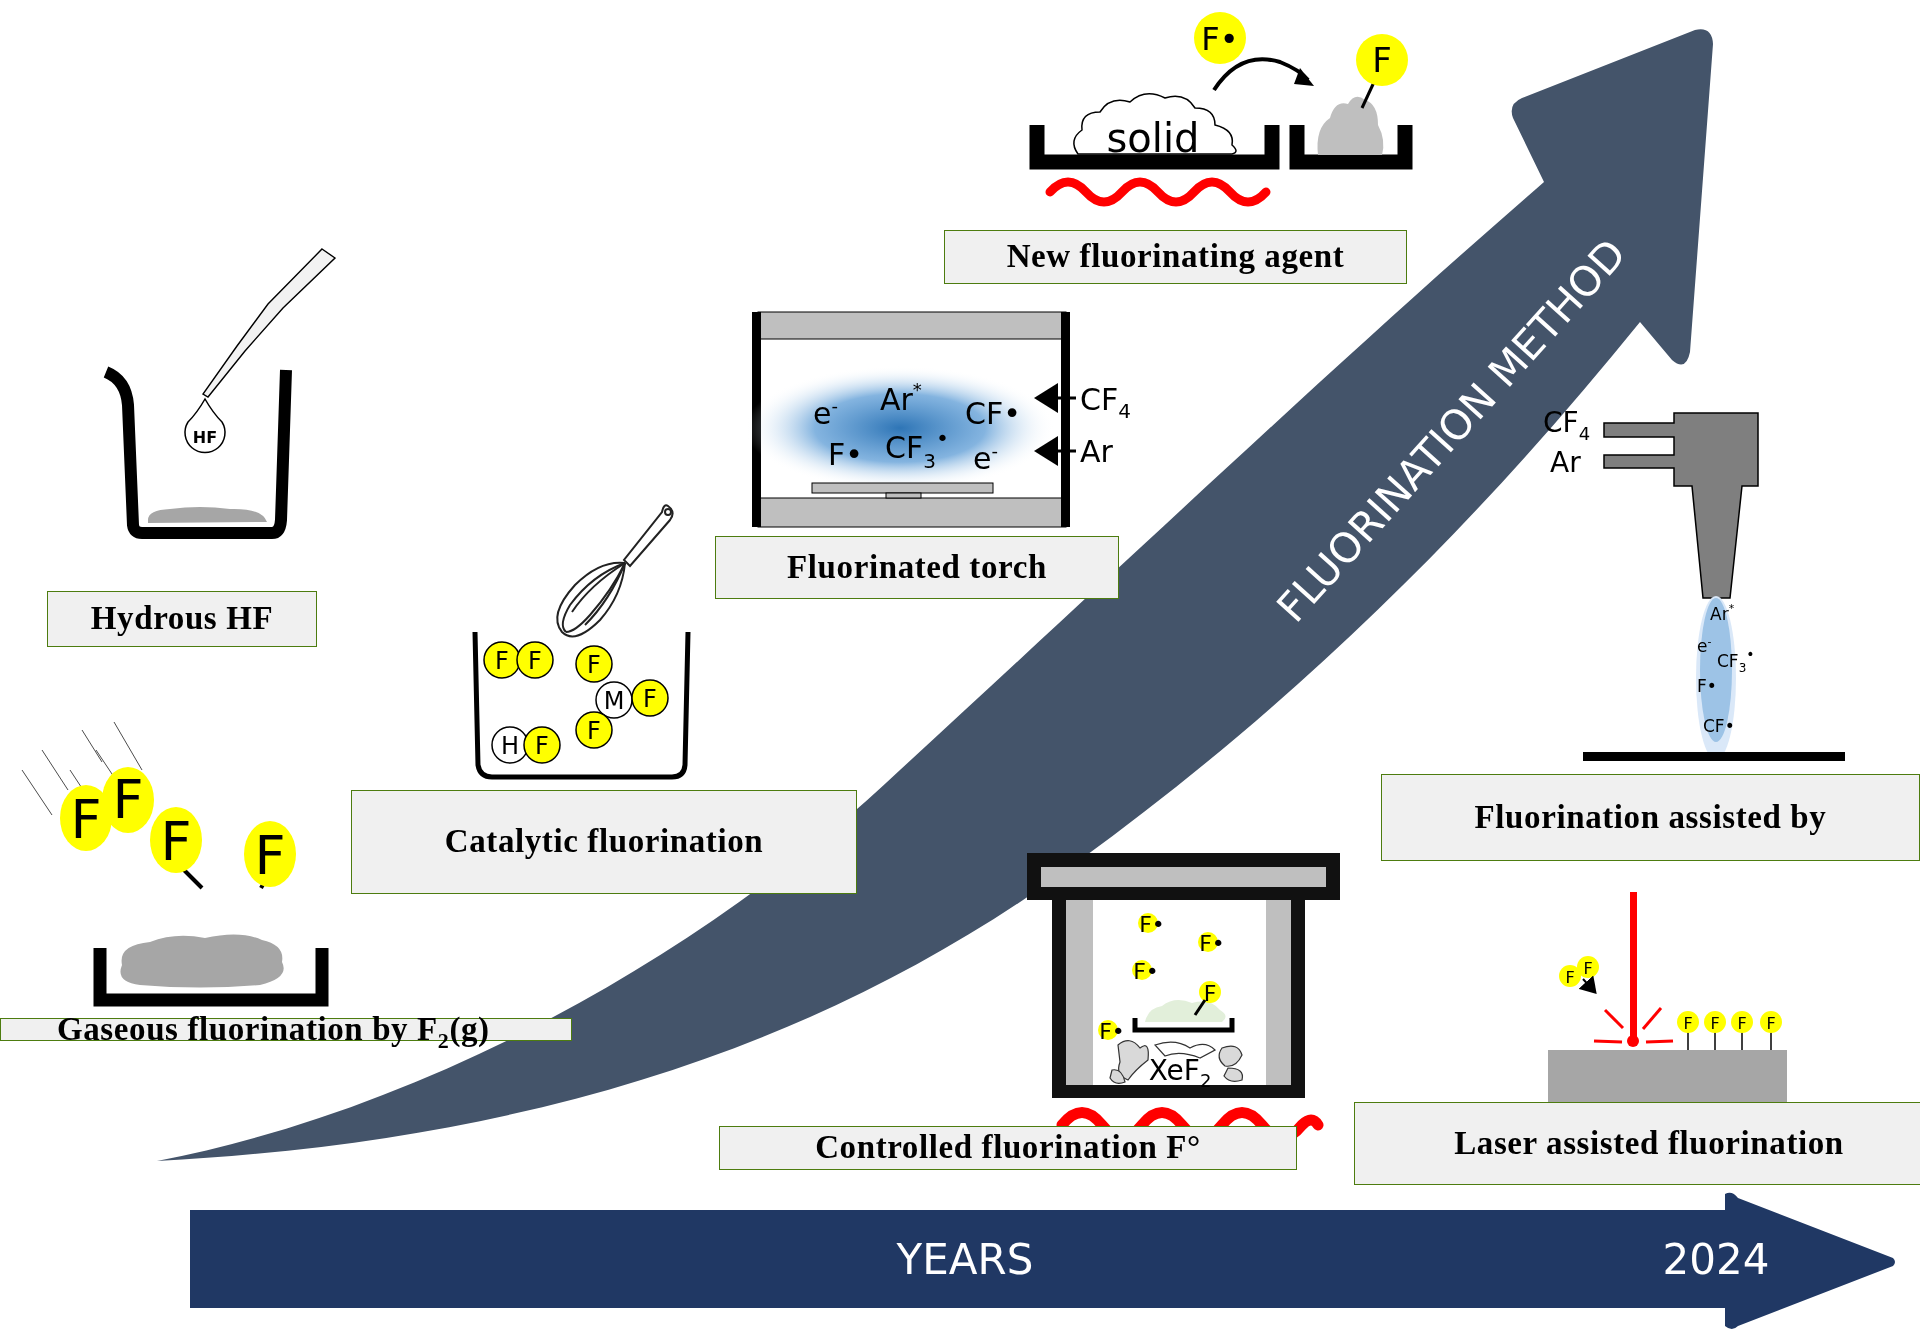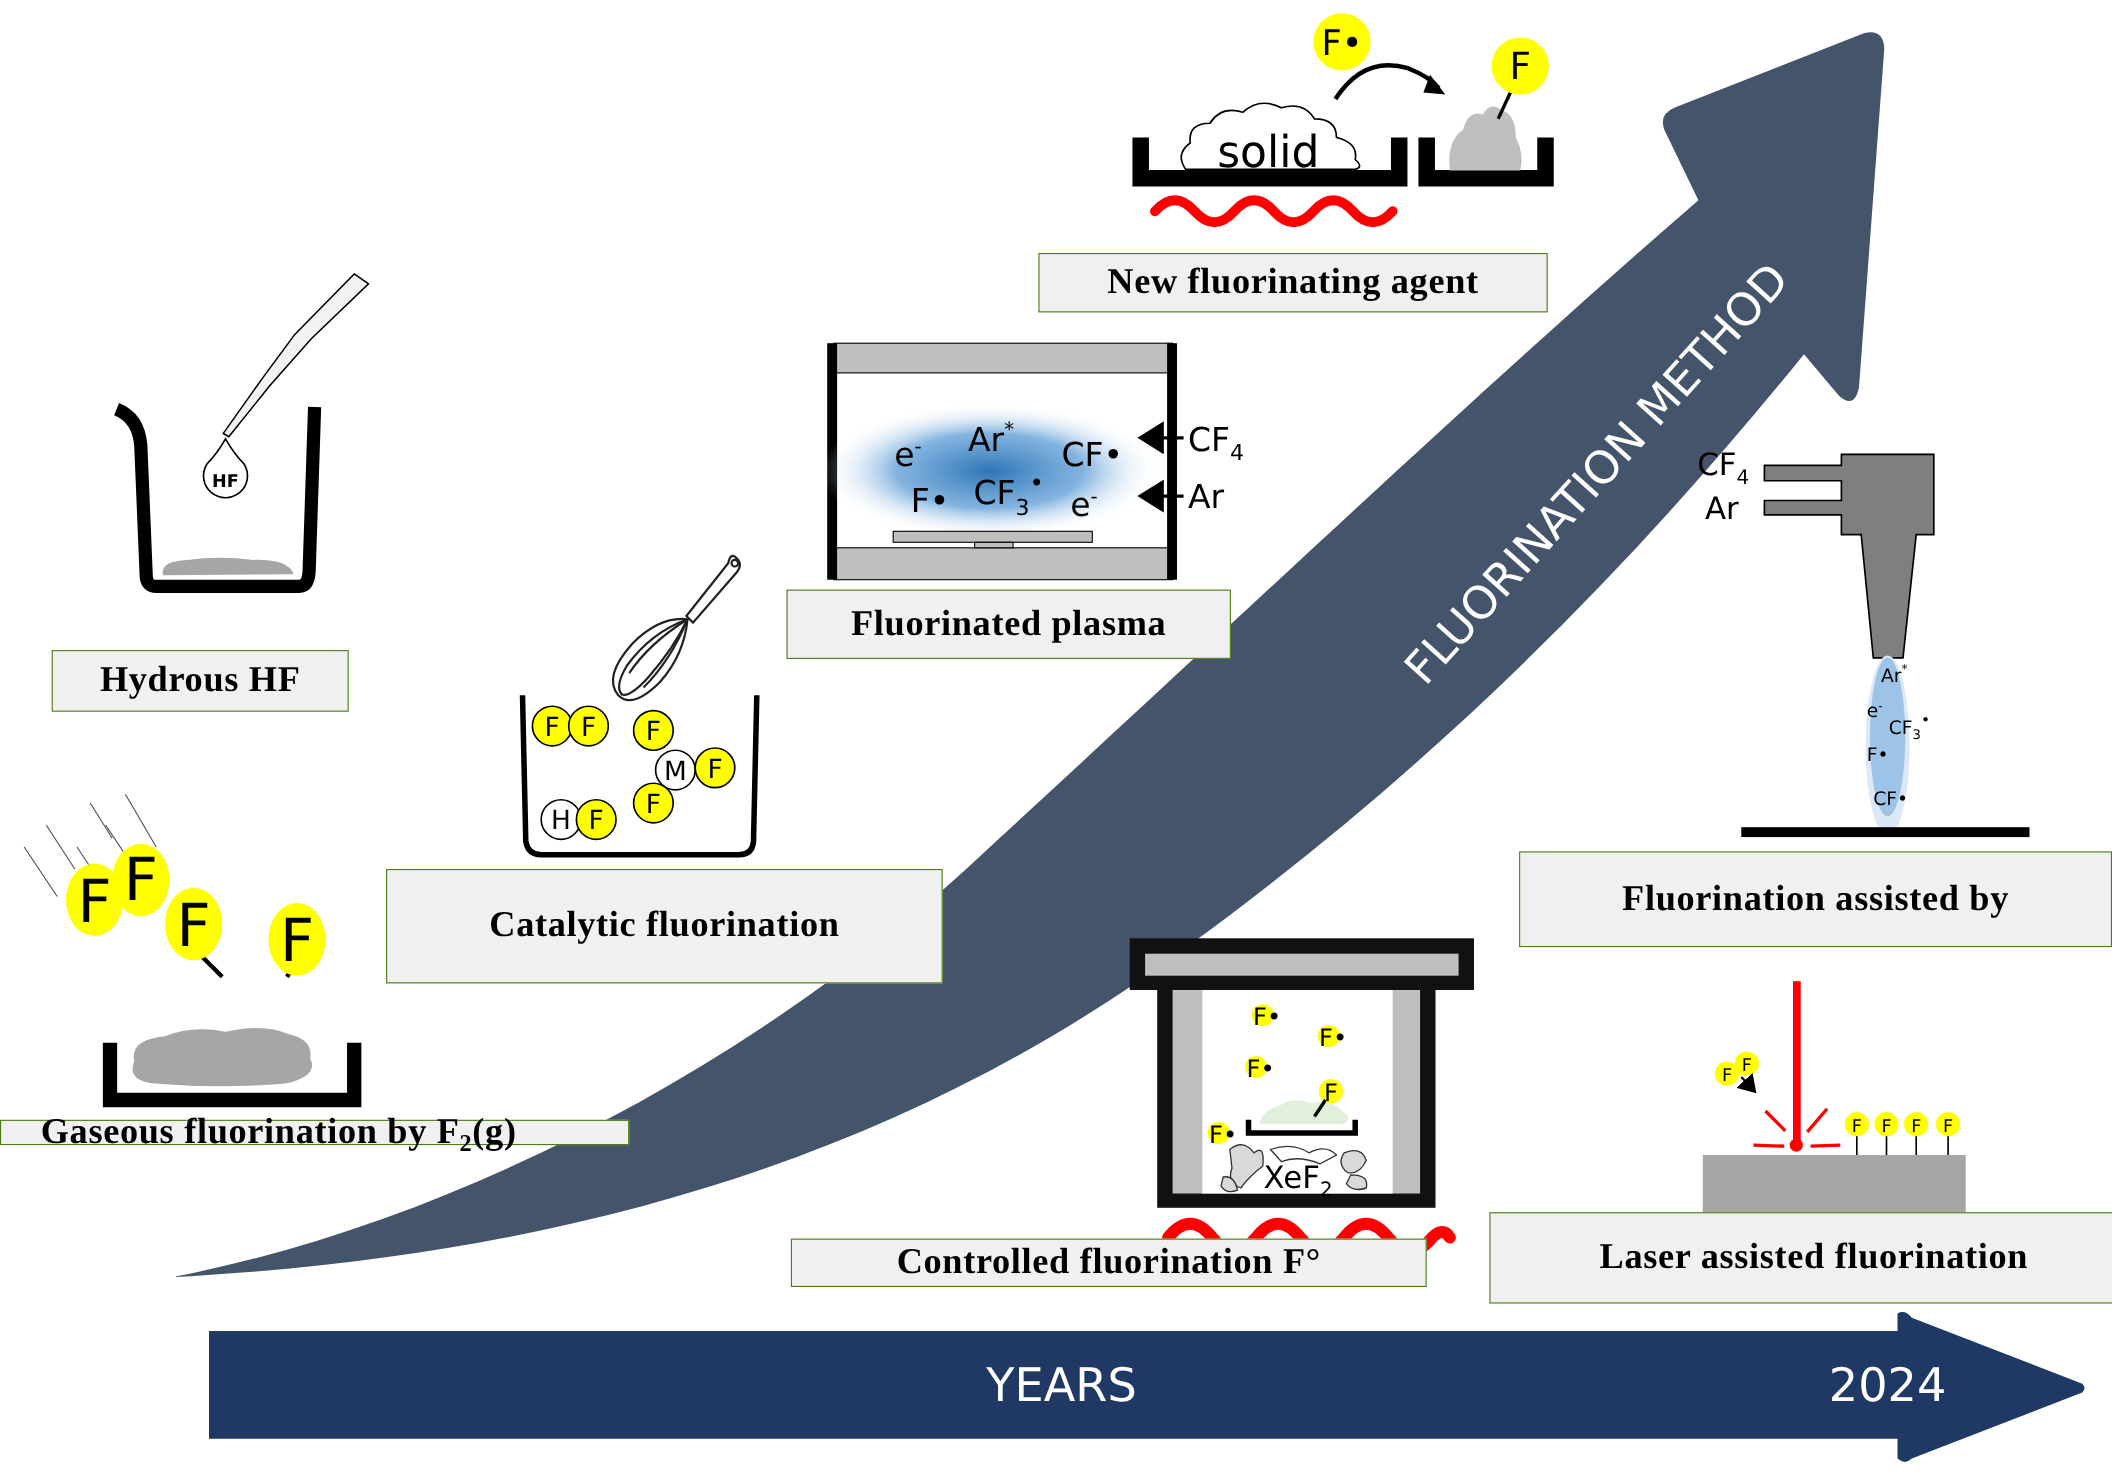--- a/index.html
+++ b/index.html
@@ -223,28 +223,28 @@
       <text class="svgtxt" x="1715" y="1029" font-size="16" text-anchor="middle">F</text>
       <text class="svgtxt" x="1742" y="1029" font-size="16" text-anchor="middle">F</text>
       <text class="svgtxt" x="1771" y="1029" font-size="16" text-anchor="middle">F</text>
     </g>
   </g>
 </svg>
 
 <div class="lbl" style="left:47px;top:591px;width:270px;height:56px;">
   <span>Hydrous HF</span>
 </div>
-<div class="lbl" style="left:0px;top:1018px;width:572px;height:23px;background:#f0f0f0;overflow:visible;justify-content:flex-start;padding-left:36px;">
+<div class="lbl" style="left:0px;top:1018px;width:572px;height:23px;background:#f0f0f0;overflow:visible;justify-content:flex-start;padding-left:56px;">
   <span style="position:relative;top:2px;"><span>Gaseous fluorination by F</span><sub style="font-size:22px;">2</sub><span>(g)</span></span>
 </div>
 <div class="lbl" style="left:351px;top:790px;width:506px;height:104px;">
   <span>Catalytic fluorination</span>
 </div>
 <div class="lbl" style="left:715px;top:536px;width:404px;height:63px;">
-  <span>Fluorinated plasma</span>
+  <span>Fluorinated torch</span>
 </div>
 <div class="lbl" style="left:944px;top:230px;width:463px;height:54px;">
   <span>New fluorinating agent</span>
 </div>
 <div class="lbl" style="left:719px;top:1126px;width:578px;height:44px;">
   <span>Controlled fluorination F°</span>
 </div>
 <div class="lbl" style="left:1381px;top:774px;width:539px;height:87px;flex-direction:row;">
   <span>Fluorination assisted by</span>
 </div>

